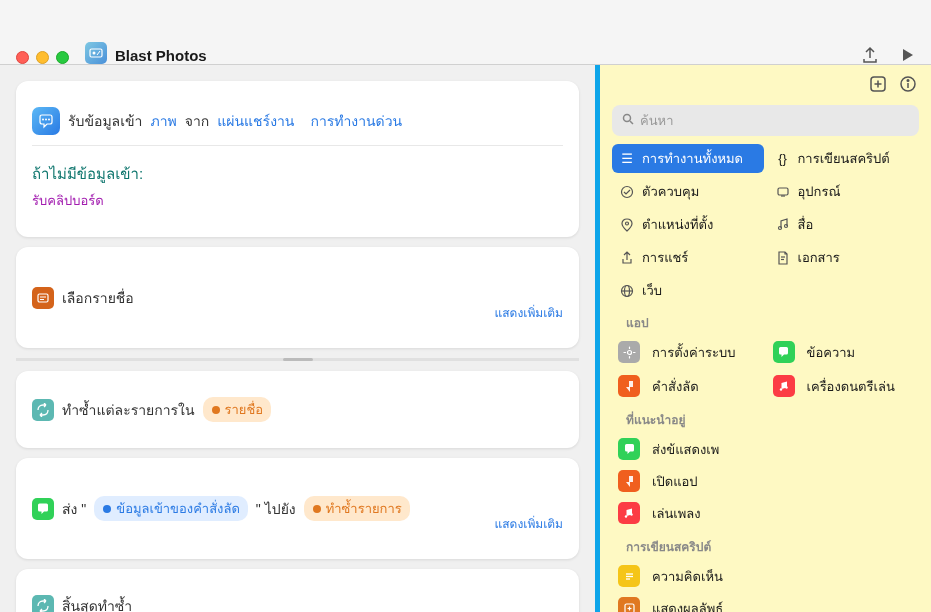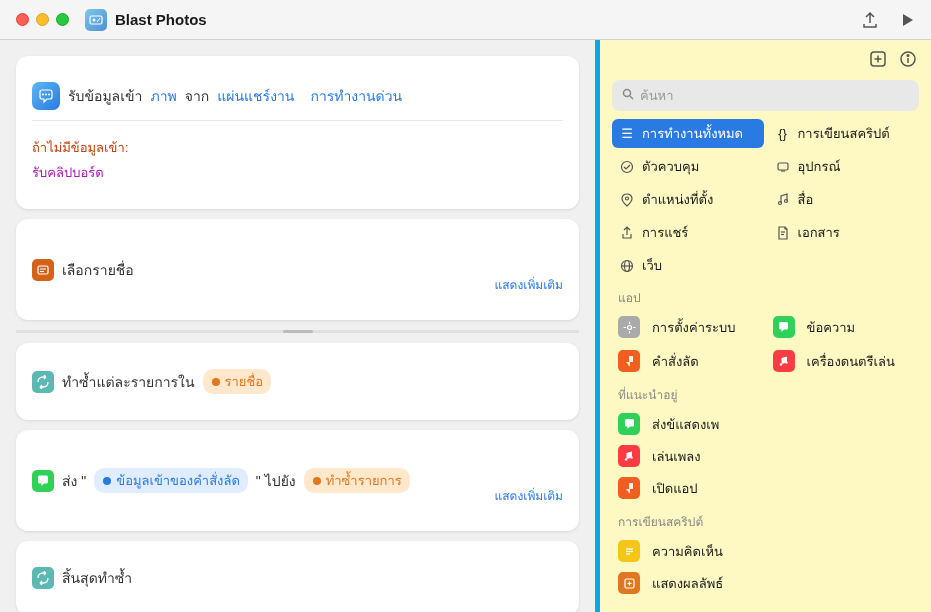--- a/index.html
+++ b/index.html
@@ -8,25 +8,25 @@
       background: #ececec;
       width: 931px;
       height: 612px;
       overflow: hidden;
       display: flex;
       flex-direction: column;
     }
 
     
     .titlebar {
-      height: 40px;
+      height: 65px;
       background: #f5f5f5;
       border-bottom: 1px solid #d0d0d0;
       display: flex;
-      align-items: center;
+      align-items: flex-end;
       padding: 0 16px;
       position: relative;
     }
     .traffic-lights {
       display: flex;
       gap: 7px;
       align-items: center;
     }
     .traffic-light {
       width: 13px;
@@ -134,21 +134,21 @@
 
     .expand-btn {
       margin-left: auto;
       font-size: 12px;
       color: #2a7ae4;
       cursor: pointer;
       white-space: nowrap;
       margin-top: 30px;
     }
 
-    .card-sub { font-size: 13px; color: #c2410c; margin-top: 6px; }
+    .card-sub { font-size: 15px; color: #0f766e; margin-top: 6px; }
     .card-sub-link { font-size: 13px; color: #a21caf; cursor: pointer; }
 
     
     .input-icon {
       width: 28px;
       height: 28px;
       border-radius: 7px;
       background: linear-gradient(135deg, #5bb8f5, #2a7ae4);
       display: flex;
       align-items: center;
@@ -244,23 +244,23 @@
       width: 18px;
       height: 18px;
       display: flex;
       align-items: center;
       justify-content: center;
       font-size: 13px;
     }
 
     .section-title {
       font-size: 12px;
-      font-weight: 400;
+      font-weight: 700;
       color: #888;
-      margin: 8px 0 4px;
+      margin: 8px 8px 4px;
       padding: 0 6px;
     }
 
     .action-item {
       display: flex;
       align-items: center;
       gap: 12px;
       padding: 5px 6px;
       border-radius: 6px;
       cursor: pointer;
@@ -580,36 +580,36 @@
       <div class="section-title">ที่แนะนำอยู่</div>
       <div class="action-item">
         <div class="action-icon" style="background:#30d158;">
           <svg width="13" height="13" viewBox="0 0 13 13" fill="white">
             <path d="M2 2.5 Q2 1 3.5 1 L9.5 1 Q11 1 11 2.5 L11 7 Q11 8.5 9.5 8.5 L7 8.5 L4.5 11 L4.5 8.5 L3.5 8.5 Q2 8.5 2 7 Z"></path>
           </svg>
         </div>
         <span>ส่งข้แสดงเพ</span>
       </div>
       <div class="action-item">
+        <div class="action-icon" style="background:#f05f1e;">
+          <svg width="13" height="13" viewBox="0 0 13 13" fill="white">
+            <polygon points="3,1 10,1 10,7 7,7 7,12 3,7 6,7 6,1" opacity="0.9"></polygon>
+          </svg>
+        </div>
+        <span>เปิดแอป</span>
+      </div>
+      <div class="action-item">
         <div class="action-icon" style="background:#fc3c44;">
           <svg width="12" height="12" viewBox="0 0 12 12" fill="white">
             <path d="M3.5 9 L3.5 3 L9 1.5 L9 7.5"></path>
             <circle cx="3" cy="9.5" r="1.2"></circle>
             <circle cx="8.5" cy="7.5" r="1.2"></circle>
           </svg>
         </div>
         <span>เล่นเพลง</span>
-      </div>
-      <div class="action-item">
-        <div class="action-icon" style="background:#f05f1e;">
-          <svg width="13" height="13" viewBox="0 0 13 13" fill="white">
-            <polygon points="3,1 10,1 10,7 7,7 7,12 3,7 6,7 6,1" opacity="0.9"></polygon>
-          </svg>
-        </div>
-        <span>เปิดแอป</span>
       </div>
 
       <div class="section-title">การเขียนสคริปต์</div>
       <div class="action-item">
         <div class="action-icon" style="background:#f5c518;">
           <svg width="13" height="13" viewBox="0 0 13 13" fill="none" stroke="white" stroke-width="1.3">
             <line x1="3" y1="4" x2="10" y2="4"></line>
             <line x1="3" y1="6.5" x2="10" y2="6.5"></line>
             <line x1="3" y1="9" x2="7" y2="9"></line>
           </svg>

